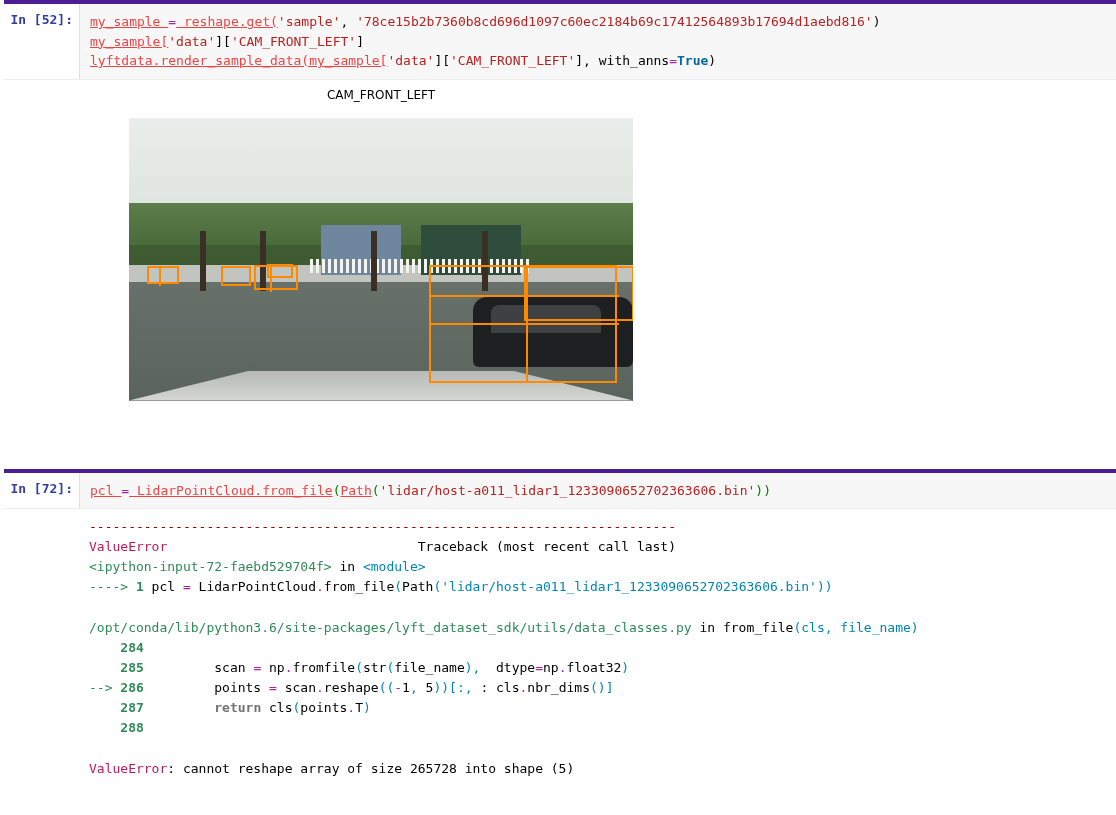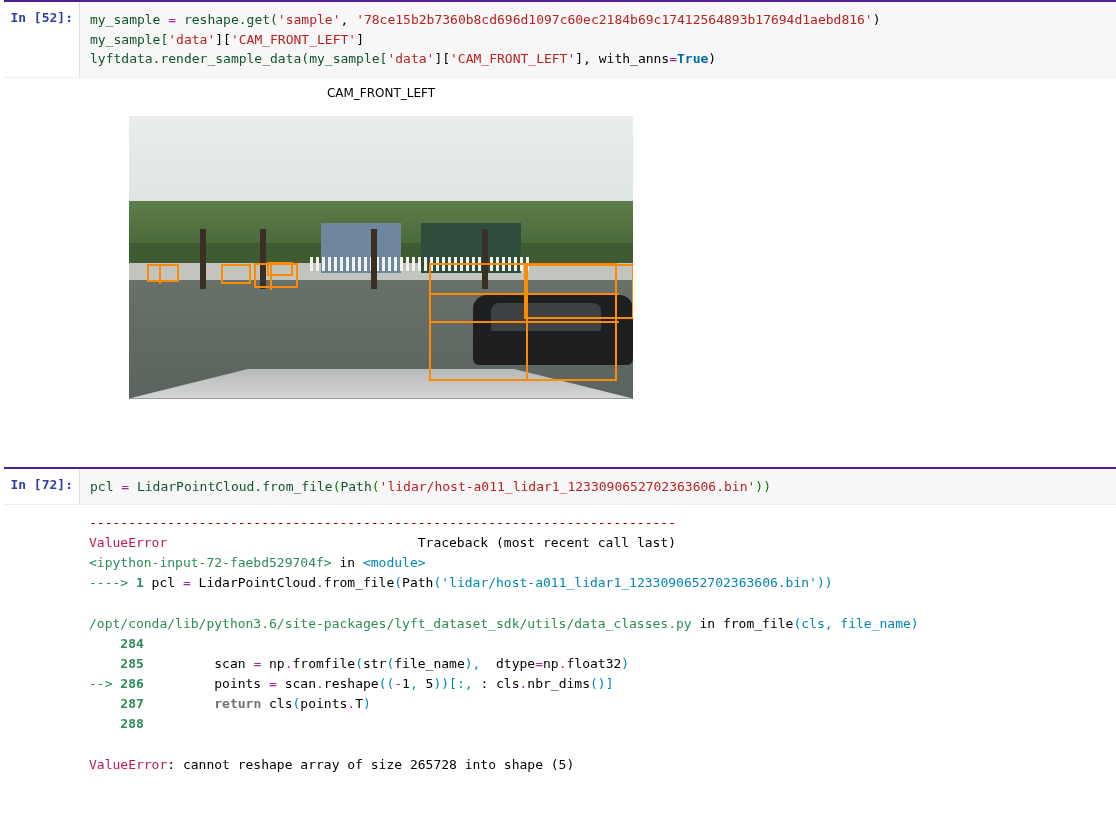--- a/index.html
+++ b/index.html
@@ -14,21 +14,21 @@
   .notebook {
     width: 1116px;
     background: #fff;
     border-left: 4px solid #fff;
   }
   .cell {
     display: flex;
     margin: 0;
     padding: 0;
   }
-  .cell.code { border-top: 2px solid #4c1d95; border-bottom: 1px solid #eee; }
+  .cell.code { border-top: 4px solid #4c1d95; border-bottom: 1px solid #eee; }
   .prompt {
     width: 75px;
     min-width: 75px;
     text-align: right;
     padding: 8px 6px 0 0;
     font-family: "DejaVu Sans Mono", Menlo, Consolas, monospace;
     font-size: 13px;
     color: #303F9F;
     font-weight: bold;
   }
@@ -123,21 +123,21 @@
   }
   .bbox .edge {
     position:absolute; background:#ff8a00;
   }
   
   .t-op  { color:#a626a4; }
   .t-str { color:#ba2121; }
   .t-kw  { color:#0369a1; font-weight:bold; }
   .t-num { color:#008000; }
   .t-pun { color:#000; }
-  .t-name{ color:#14532d; }
+  .t-name{ color:#ef4444;text-decoration:underline; }
   
   .tb-sep  { color:#a00000; }
   .tb-err  { color:#be185d;text-align:right; }
   .tb-link { color:#2e8b57; }
   .tb-cyan { color:#0086b3; }
   .tb-arrow{ color:#2e8b57; }
   .tb-num  { color:#2e8b57; font-weight:bold;}
   .tb-op   { color:#a626a4; }
   .tb-str  { color:#0086b3; }
   .tb-kw   { color:#737373; font-weight:bold;}

